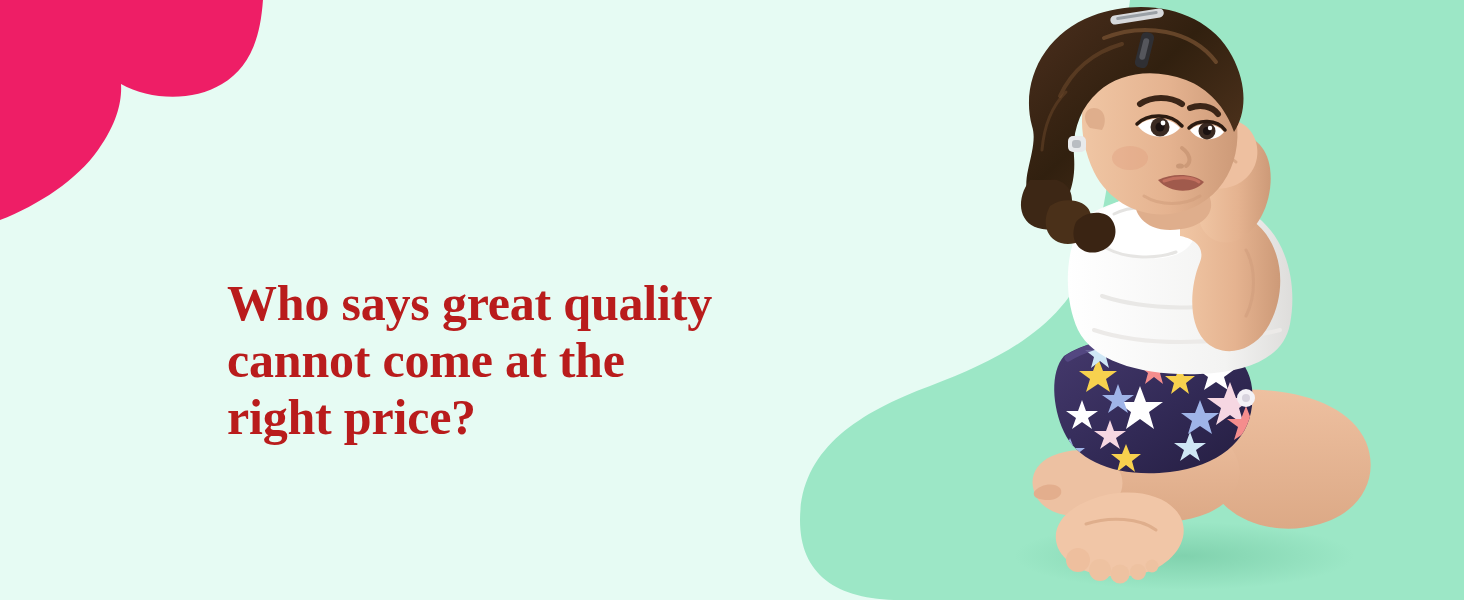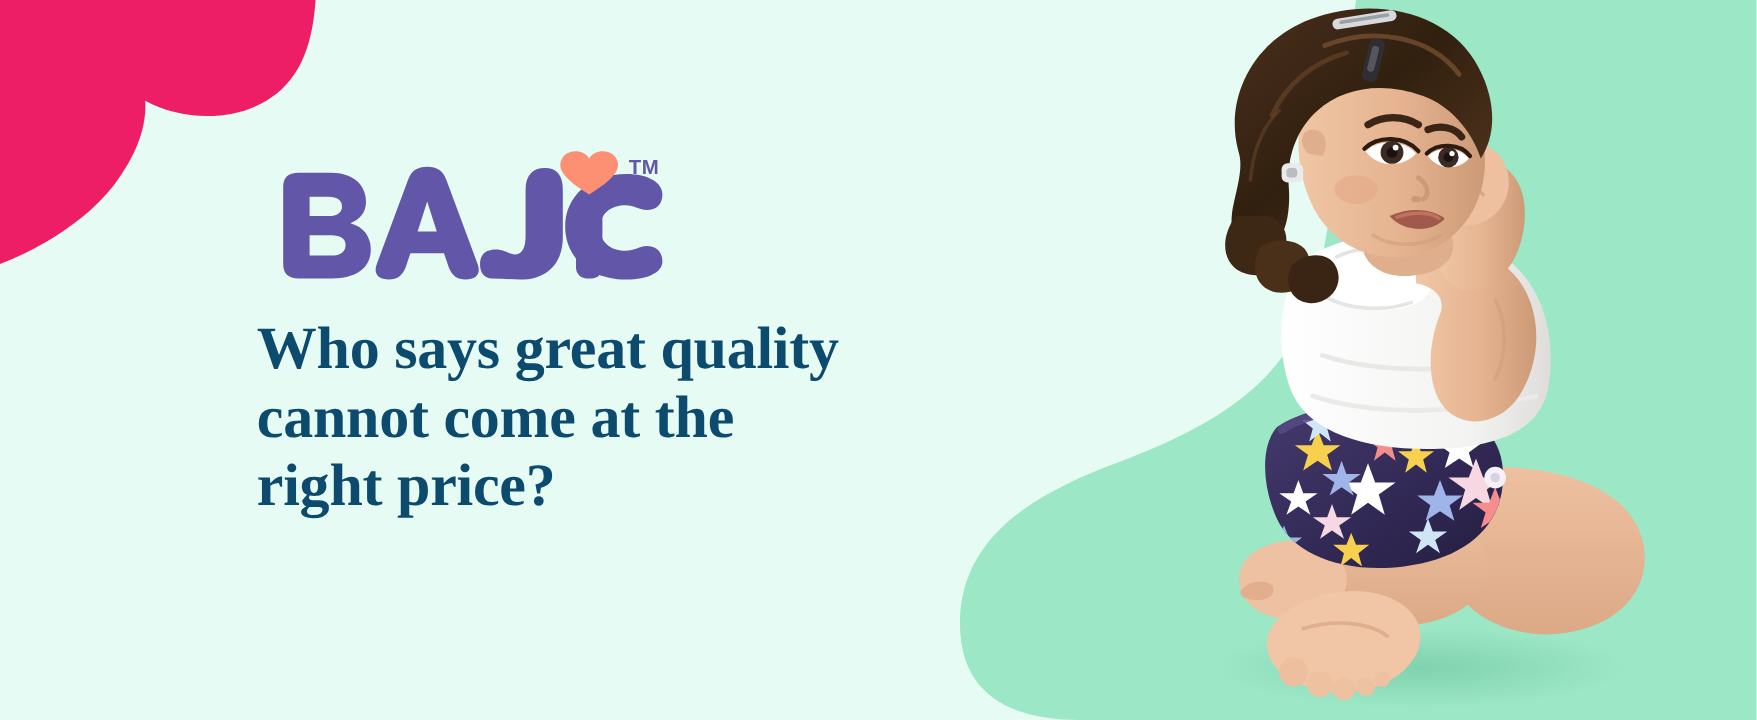--- a/index.html
+++ b/index.html
@@ -45,27 +45,27 @@
     letter-spacing: .5px;
     color: #6156a8;
   }
 
   
   #headline {
     position: absolute;
     left: 214px;
     top: 262px;
     width: 640px;
-    margin: 0;
+    margin: 13px;
     font-family: "Liberation Serif", "DejaVu Serif", serif;
     font-weight: 700;
     font-size: 50px;
     line-height: 57px;
     letter-spacing: -0.2px;
-    color: #0c4a6e;
+    color: #b91c1c;
     white-space: pre-line;
   }
 
   
   #photo {
     position: absolute;
     right: 0;
     bottom: 0;
     width: 470px;
     height: 600px;
@@ -94,56 +94,20 @@
                L 1464 0
                L 1464 600
                L 900 600
                C 836 600 800 574 800 520
                C 800 452 854 414 930 386
                C 1010 356 1066 322 1090 258
                C 1110 204 1116 110 1130 0 Z" fill="#9ce7c6"></path>
     </svg>
   </div>
 
-  <div id="logo-block">
-    <svg viewBox="0 0 330 100" aria-hidden="true">
-      <g fill="#6156a8">
-
-        <path d="M8 28 C8 20 12 16 21 16 L48 16 C66 16 77 26 77 40
-                 C77 49 72 55 64 58 C75 61 81 69 81 80
-                 C81 95 69 104 49 104 L21 104 C12 104 8 100 8 92 Z
-                 M30 36 L30 52 L46 52 C53 52 57 49 57 44 C57 39 53 36 46 36 Z
-                 M30 68 L30 85 L48 85 C56 85 60 82 60 76 C60 71 56 68 48 68 Z"></path>
-
-        <path d="M86 92 L112 22 C115 14 120 11 128 11 C136 11 141 14 144 22
-                 L170 92 C173 100 169 105 160 105 C153 105 149 102 146 95
-                 L142 83 L114 83 L110 95 C107 102 103 105 96 105
-                 C87 105 83 100 86 92 Z
-                 M120 65 L136 65 L128 40 Z"></path>
-
-        <path d="M182 104 C176 104 172 100 172 92 C172 84 177 80 185 80
-                 C193 80 196 84 201 84 C207 84 210 79 210 68
-                 L210 30 C210 18 216 12 226 12
-                 C236 12 241 18 241 30 L241 70
-                 C241 92 227 105 206 105 C198 105 190 104 182 104 Z"></path>
-
-        <rect x="252" y="38" width="22" height="66" rx="9"></rect>
-
-        <path d="M330 34 C330 42 325 47 317 47 C311 47 307 43 299 43
-                 C286 43 278 51 278 62 C278 73 286 81 299 81
-                 C307 81 311 77 317 77 C325 77 330 82 330 90
-                 C330 99 318 105 300 105 C270 105 249 87 249 61
-                 C249 35 270 17 300 17 C318 17 330 24 330 34 Z" transform="translate(-6,0)"></path>
-      </g>
-
-      <path d="M263 4 C258 -4 244 -4 240 5 C236 13 243 22 263 34
-               C283 22 290 13 286 5 C282 -4 268 -4 263 4 Z" fill="#fd8f73"></path>
-    </svg>
-    <span class="logo-tm">TM</span>
-  </div>
 
   <h1 id="headline">Who says great quality
 cannot come at the
 right price?</h1>
 
   <div id="photo">
     <svg viewBox="0 0 470 600" aria-hidden="true">
       <defs>
         <linearGradient id="skin" x1="0" y1="0" x2="1" y2="0">
           <stop offset="0%" stop-color="#f0c6a4"></stop>

